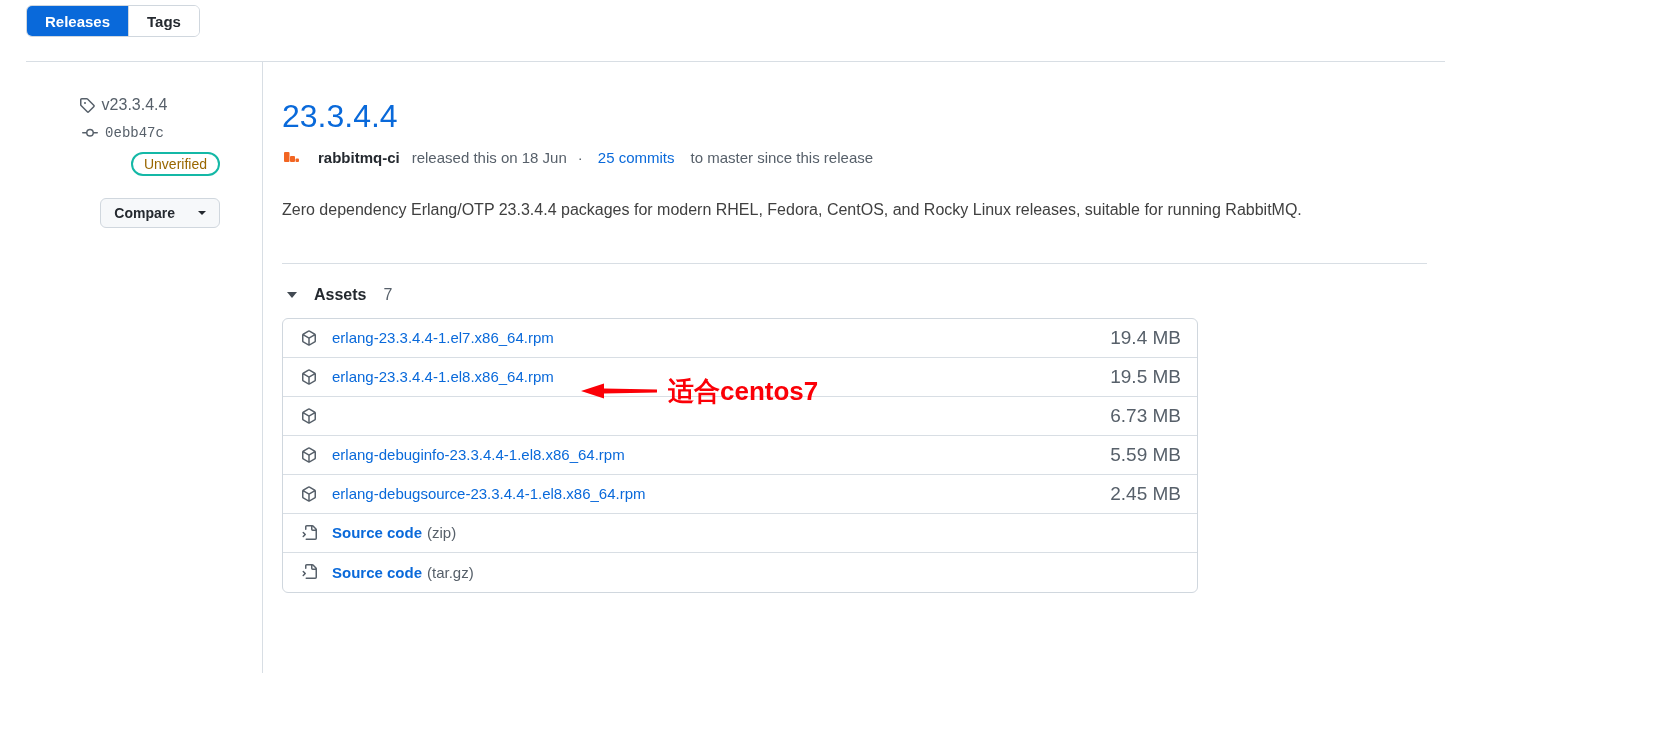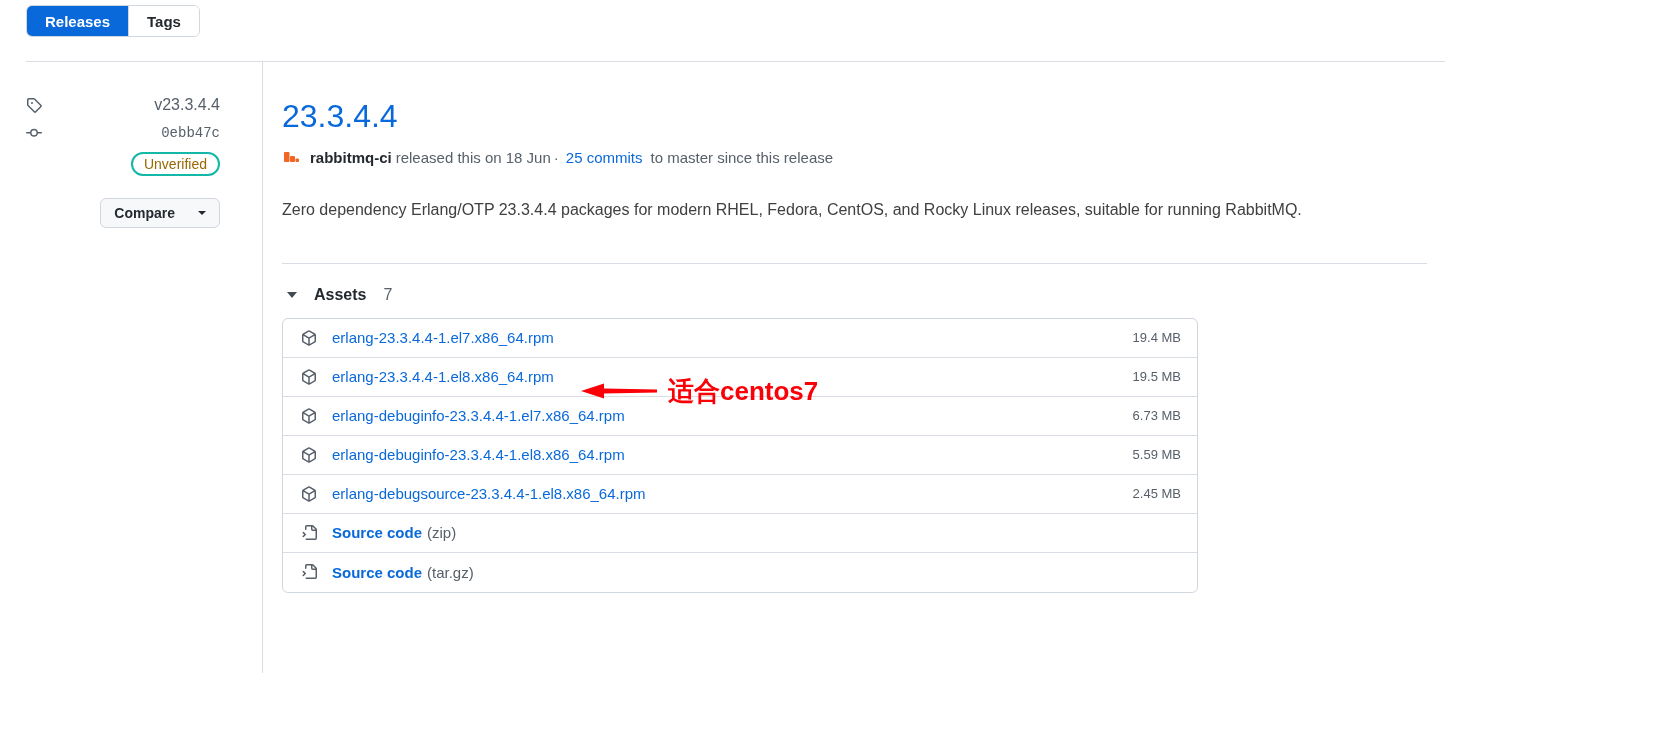--- a/index.html
+++ b/index.html
@@ -68,21 +68,21 @@
     left: 262px;
     top: 61px;
     width: 1px;
     height: 612px;
     background: #d8dee4;
   }
 
   .meta-line {
     display: flex;
     align-items: center;
-    justify-content: space-between;
+    justify-content: center;
     gap: 7px;
     margin-bottom: 11px;
     font-size: 15px;
     color: #57606a;
   }
   .meta-line .tag-text {
     font-size: 16px;
     color: #57606a;
   }
   .meta-line .sha-text {
@@ -150,21 +150,21 @@
     display: inline-block;
     margin-bottom: 11px;
   }
 
   .byline {
     display: flex;
     align-items: center;
     font-size: 15px;
     color: #57606a;
     margin-bottom: 30px;
-    gap: 0;
+    gap: 8px;
     flex-wrap: nowrap;
   }
   .avatar {
     width: 20px; height: 20px;
     margin-right: 8px;
     flex: none;
   }
   .byline .author {
     font-weight: 600;
     color: #24292f;
@@ -246,21 +246,21 @@
     white-space: nowrap;
   }
   .asset-name.bold { font-weight: 600; }
   .asset-suffix {
     font-size: 15px;
     color: #57606a;
     margin-left: 5px;
   }
   .asset-size {
     margin-left: auto;
-    font-size: 13px;
+    font-size: 19px;
     color: #57606a;
     white-space: nowrap;
   }
 
   
   .annotation {
     position: absolute;
     left: 578px;
     top: 378px;
     display: flex;
@@ -371,21 +371,20 @@
       <span class="asset-name">erlang-23.3.4.4-1.el8.x86_64.rpm</span>
       <span class="asset-size">19.5 MB</span>
     </div>
 
     <div class="asset-row">
       <span class="asset-icon">
         <svg class="icon-svg" width="16" height="16" viewBox="0 0 16 16" fill="#57606a" aria-hidden="true">
           <path d="m8.878.392 5.25 3.045c.54.314.872.89.872 1.514v6.098a1.75 1.75 0 0 1-.872 1.514l-5.25 3.045a1.75 1.75 0 0 1-1.756 0l-5.25-3.045A1.75 1.75 0 0 1 1 11.049V4.951c0-.624.332-1.2.872-1.514L7.122.392a1.75 1.75 0 0 1 1.756 0ZM7.875 1.69l-4.63 2.685L8 7.133l4.755-2.758-4.63-2.685a.248.248 0 0 0-.25 0ZM2.5 5.677v5.372c0 .09.047.171.125.216l4.625 2.683V8.432Zm6.25 8.271 4.625-2.683a.25.25 0 0 0 .125-.216V5.677L8.75 8.432Z"></path>
         </svg>
       </span>
-      <span class="asset-name">erlang-debuginfo-23.3.4.4-1.el7.x86_64.rpm</span>
       <span class="asset-size">6.73 MB</span>
     </div>
 
     <div class="asset-row">
       <span class="asset-icon">
         <svg class="icon-svg" width="16" height="16" viewBox="0 0 16 16" fill="#57606a" aria-hidden="true">
           <path d="m8.878.392 5.25 3.045c.54.314.872.89.872 1.514v6.098a1.75 1.75 0 0 1-.872 1.514l-5.25 3.045a1.75 1.75 0 0 1-1.756 0l-5.25-3.045A1.75 1.75 0 0 1 1 11.049V4.951c0-.624.332-1.2.872-1.514L7.122.392a1.75 1.75 0 0 1 1.756 0ZM7.875 1.69l-4.63 2.685L8 7.133l4.755-2.758-4.63-2.685a.248.248 0 0 0-.25 0ZM2.5 5.677v5.372c0 .09.047.171.125.216l4.625 2.683V8.432Zm6.25 8.271 4.625-2.683a.25.25 0 0 0 .125-.216V5.677L8.75 8.432Z"></path>
         </svg>
       </span>
       <span class="asset-name">erlang-debuginfo-23.3.4.4-1.el8.x86_64.rpm</span>

